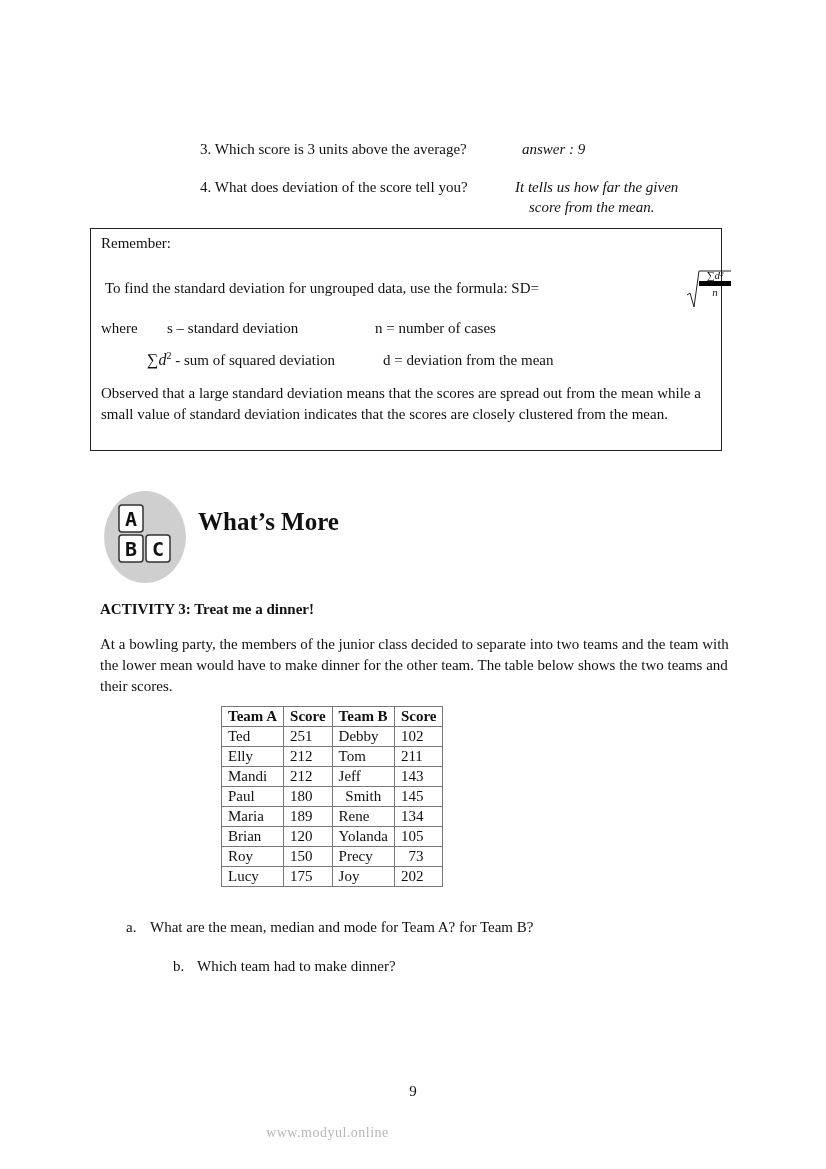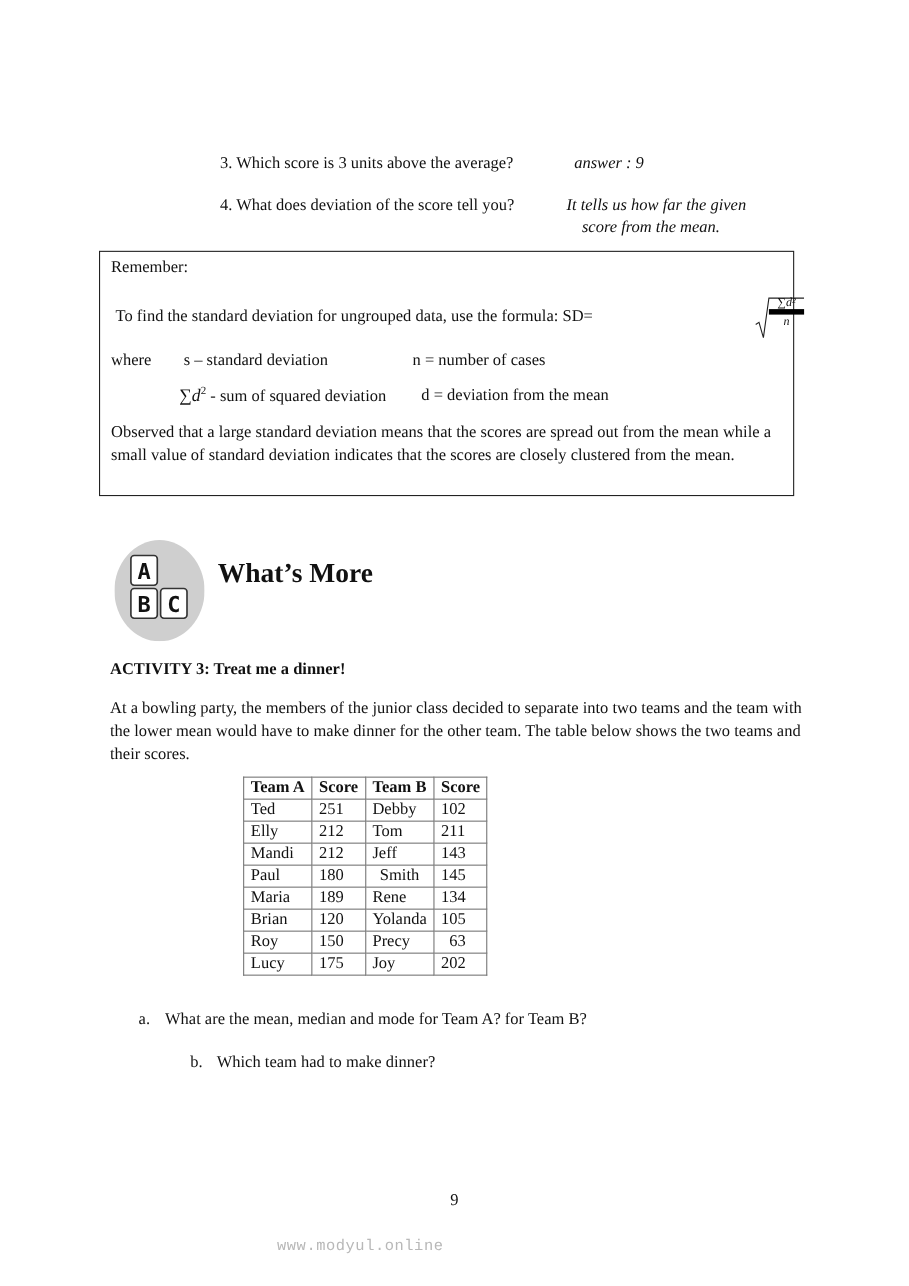--- a/index.html
+++ b/index.html
@@ -19,21 +19,21 @@
   .what-title { position: absolute; left: 198px; top: 508px; font-size: 25px; font-weight: bold; }
   .act-title { position: absolute; left: 100px; top: 601px; font-weight: bold; }
   .intro { position: absolute; left: 100px; top: 634px; width: 630px; line-height: 21px; }
   table.scores { position: absolute; left: 221px; top: 706px; border-collapse: collapse; font-size: 15px; }
   table.scores th, table.scores td { border: 1px solid #777; padding: 0 6px; height: 19px; line-height: 19px; text-align: left; }
   table.scores th { font-weight: bold; }
   .qa { position: absolute; left: 126px; white-space: nowrap; }
   .qa .lbl { display: inline-block; width: 24px; }
   .page-num { position: absolute; left: 0; width: 826px; top: 1083px; text-align: center; font-size: 15px; }
   .watermark { position: absolute; left: 0; width: 655px; top: 1125px; text-align: center;
-               font-family: Liberation Mono, monospace; font-size: 14px; color: #b8b8b8; letter-spacing: 0.5px; }
+               font-family: Liberation Serif, serif; font-size: 14px; color: #b8b8b8; letter-spacing: 0.5px; }
 </style>
 </head>
 <body>
 
 <div class="abs q" style="left:200px; top:141px;">
   <span>3. Which score is 3 units above the average?</span>
 </div>
 <div class="abs q ans" style="left:522px; top:141px;">answer : 9</div>
 
 <div class="abs q" style="left:200px; top:179px;">
@@ -48,21 +48,21 @@
   <svg class="sqrt" viewBox="0 0 46 40">
     <polyline points="2,26 5,24 9,38 14,2 46,2" fill="none" stroke="#222" stroke-width="1"></polyline>
   </svg>
   <div class="frac">
     <div class="num">∑d²</div>
     <div>n</div>
   </div>
   <div class="line" style="left:10px; top:91px;">where</div>
   <div class="line" style="left:76px; top:91px;">s – standard deviation</div>
   <div class="line" style="left:284px; top:91px;">n = number of cases</div>
-  <div class="line" style="left:72px; top:121px; font-size:16px;">
+  <div class="line" style="left:56px; top:121px; font-size:16px;">
     <span>∑</span><span style="font-style:italic;">d</span><sup style="font-size:10px;">2</sup><span style="font-size:15px;"> -  sum of squared deviation</span>
   </div>
   <div class="line" style="left:292px; top:123px;">d = deviation from the mean</div>
   <div class="obs"> Observed that  a large standard deviation means that the scores are spread out from the mean while a small value of standard deviation indicates that the scores are closely clustered from the mean.</div>
 </div>
 
 <div class="icon-wrap">
   <svg width="82" height="92" viewBox="0 0 82 92">
     <ellipse cx="41" cy="46" rx="41" ry="46" fill="#cfcfcf"></ellipse>
     <g fill="#fff" stroke="#333" stroke-width="1.5">
@@ -125,21 +125,21 @@
       <tr>
         <td style="white-space: pre;">Brian</td>
         <td style="white-space: pre;">120</td>
         <td style="white-space: pre;">Yolanda</td>
         <td style="white-space: pre;">105</td>
       </tr>
       <tr>
         <td style="white-space: pre;">Roy</td>
         <td style="white-space: pre;">150</td>
         <td style="white-space: pre;">Precy</td>
-        <td style="white-space: pre;">  63</td>
+        <td style="white-space: pre;">  73</td>
       </tr>
       <tr>
         <td style="white-space: pre;">Lucy</td>
         <td style="white-space: pre;">175</td>
         <td style="white-space: pre;">Joy</td>
         <td style="white-space: pre;">202</td>
       </tr>
     </tbody>
 </table>
 

